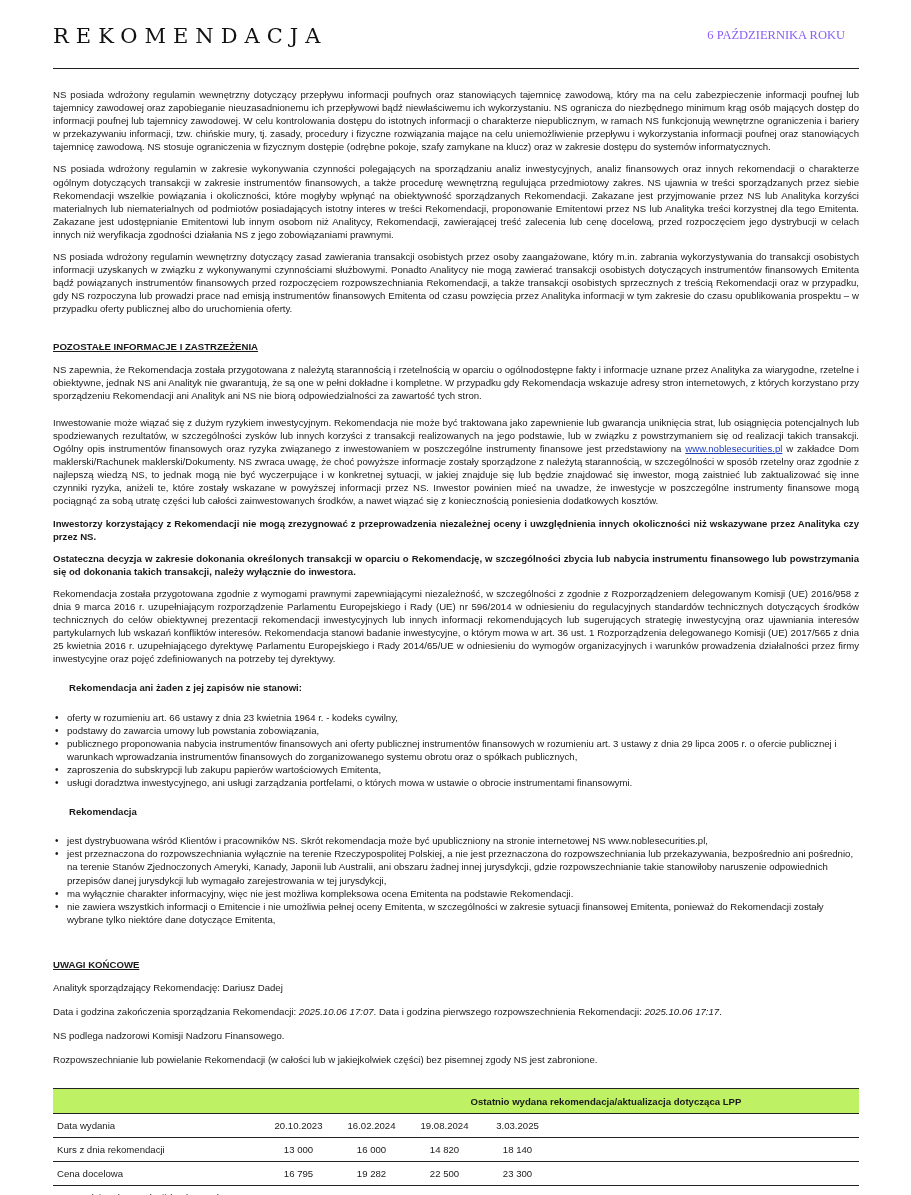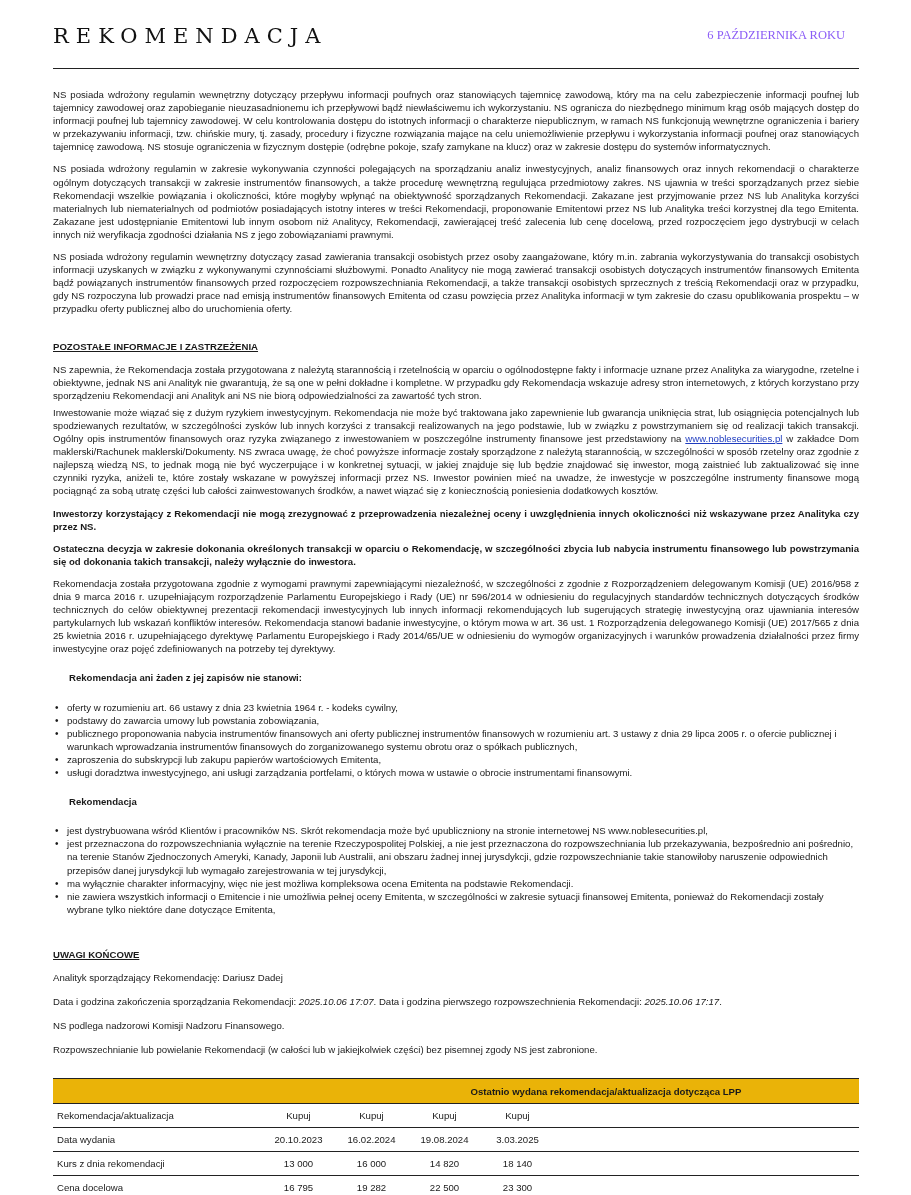--- a/index.html
+++ b/index.html
@@ -17,41 +17,41 @@
     position: absolute; left: 0; top: 4px;
     font-family: "DejaVu Serif", serif; font-size: 21px; letter-spacing: 7px;
     color: #111; margin: 0; font-weight: normal;
   }
   .doc-date {
     position: absolute; right: 14px; top: 8px;
     font-family: "Liberation Serif", serif; font-size: 12.5px; color: #8b5cf6;
   }
   .content { margin-top: 19px; font-size: 9.6px; line-height: 13.1px; }
   p { margin: 0 0 9px 0; text-align: justify; }
-  p.tight { margin-bottom: 4px; }
+  p.tight { margin-bottom: 14px; }
   p.bold { font-weight: bold; }
   .section-heading {
     font-weight: bold; text-decoration: underline; font-size: 9.6px;
     margin: 24px 0 10px 0;
   }
   a.link { color: #1f3cbf; text-decoration: underline; }
   .list-title { font-weight: bold; margin: 16px; }
   ul { margin: 0 0 9px 0; padding-left: 0; list-style: none; }
   ul li { position: relative; padding-left: 14px; text-align: left; }
   ul li::before {
     content: "\2022"; position: absolute; left: 2px; top: 0; font-size: 10px;
   }
   .final p { margin-bottom: 11px; text-align: left; }
   .final i { font-style: italic; }
   table.rec {
     width: 806px; border-collapse: collapse; margin-top: 22px;
     font-size: 9.6px;
   }
   table.rec th {
-    background: #eab308; height: 24px; font-weight: bold;
+    background: #bef264; height: 24px; font-weight: bold;
     border-top: 1.5px solid #222; border-bottom: 1.5px solid #222;
     text-align: center; padding: 0;
   }
   table.rec td {
     height: 23px; border-bottom: 1.5px solid #222; padding: 0;
   }
   table.rec td.label { padding-left: 4px; width: 205px; text-align: left; }
   table.rec td.val { width: 73px; text-align: center; }
   table.rec th .hdr-text { position: relative; left: 150px; }
 </style>
@@ -106,28 +106,20 @@
     </div>
 
     <table class="rec">
       <thead>
         <tr>
           <th colspan="6"><span class="hdr-text">Ostatnio wydana rekomendacja/aktualizacja dotycząca LPP</span></th>
         </tr>
       </thead>
       <tbody>
         <tr>
-          <td class="label">Rekomendacja/aktualizacja</td>
-          <td class="val">Kupuj</td>
-          <td class="val">Kupuj</td>
-          <td class="val">Kupuj</td>
-          <td class="val">Kupuj</td>
-          <td></td>
-        </tr>
-        <tr>
           <td class="label">Data wydania</td>
           <td class="val">20.10.2023</td>
           <td class="val">16.02.2024</td>
           <td class="val">19.08.2024</td>
           <td class="val">3.03.2025</td>
           <td></td>
         </tr>
         <tr>
           <td class="label">Kurs z dnia rekomendacji</td>
           <td class="val">13 000</td>

